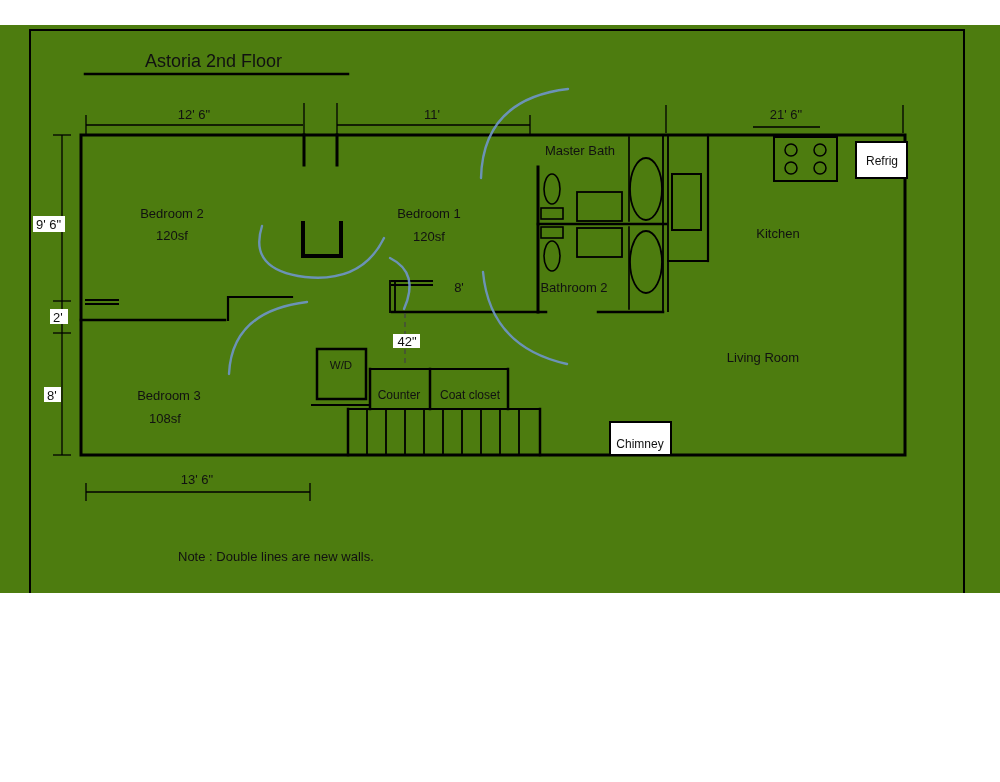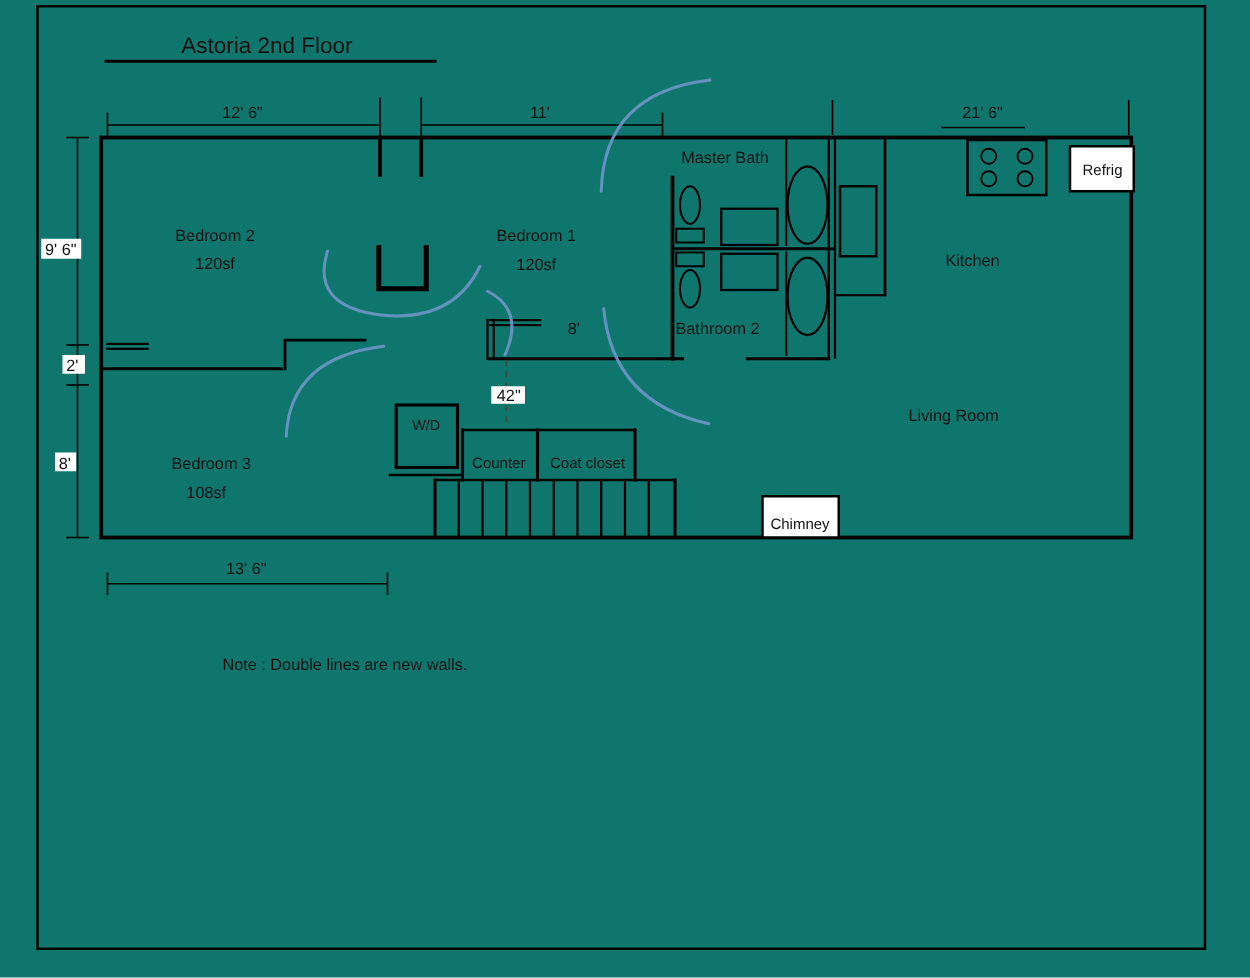--- a/index.html
+++ b/index.html
@@ -1,16 +1,16 @@
 <!DOCTYPE html>
 <html><head>
 <meta charset="utf-8">
 <style>
   html,body{margin:0;padding:0;background:#ffffff;}
-  .page{position:relative;width:1000px;height:782px;background:#0f766e;overflow:hidden;}
+  .page{position:relative;width:1000px;height:568px;background:#4d7c0f;overflow:hidden;margin-top:25px;}
   svg{position:absolute;left:0;top:0;}
   text{font-family:"Liberation Sans","DejaVu Sans",sans-serif;fill:#111111;}
   .lbl{font-size:13px;}
   .lbl-sm{font-size:12px;}
   .lbl-xs{font-size:11.5px;}
   .dimtext{font-size:13px;}
   .title-text{font-size:18px;}
   .wall{stroke:#000000;fill:none;stroke-linecap:square;}
   .fixture{stroke:#000000;fill:#ffffff;}
   .fixture-open{stroke:#000000;fill:none;}

